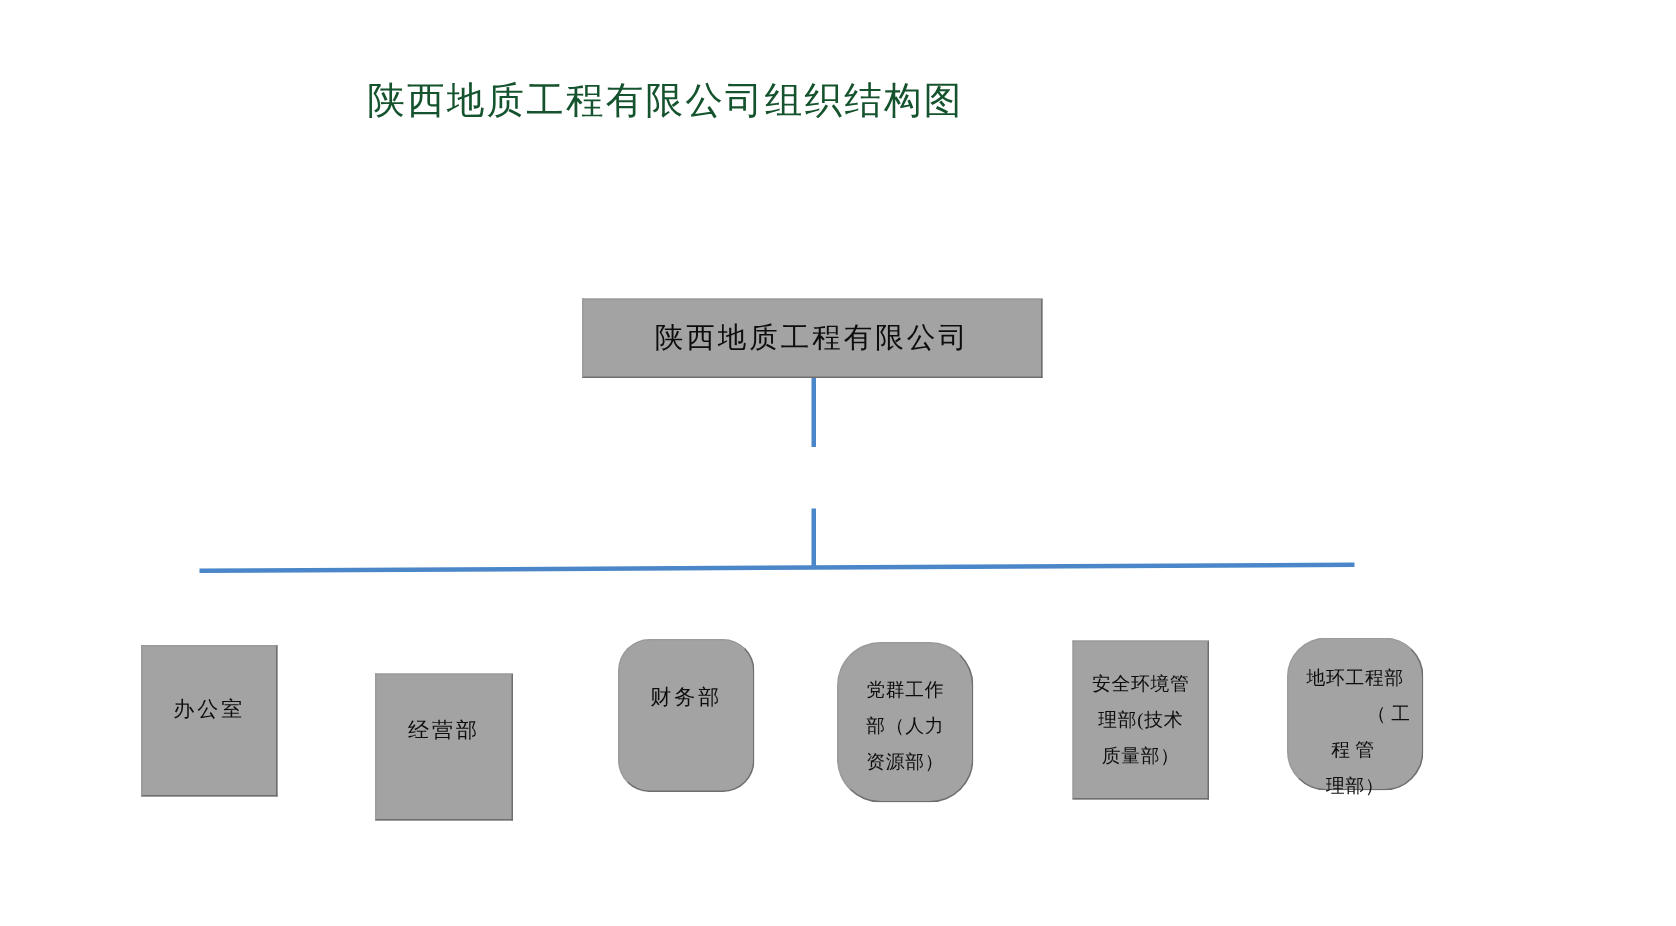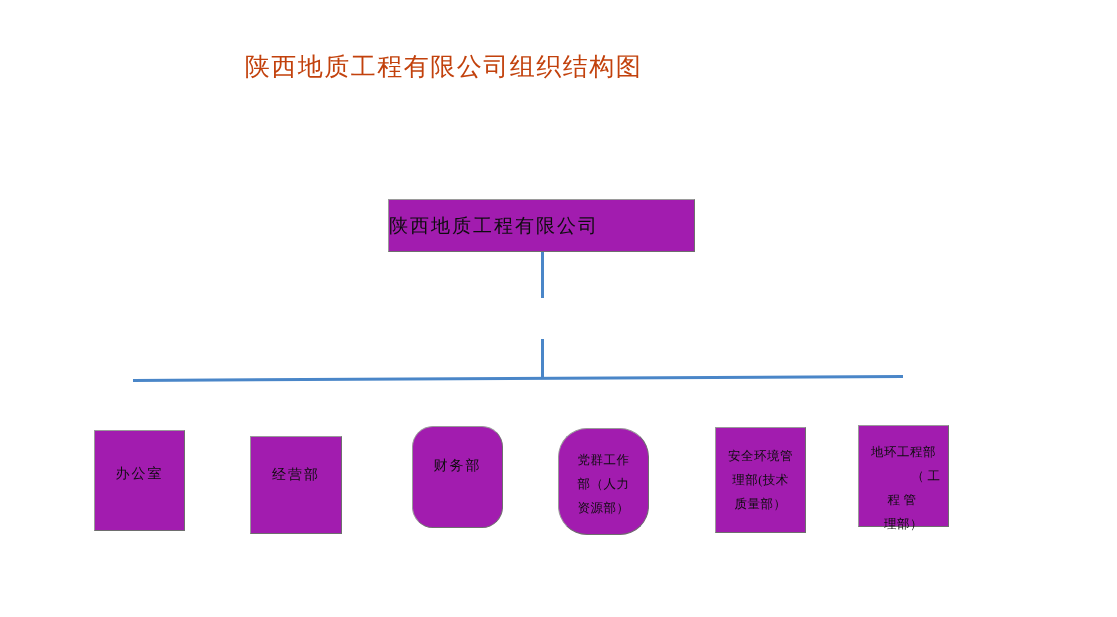--- a/index.html
+++ b/index.html
@@ -28,38 +28,38 @@
     position: absolute;
     left: 0;
     top: 52px;
     width: 887px;
     text-align: center;
     font-family: "DejaVu Serif", "Liberation Serif", serif;
     font-size: 25px;
     line-height: 30px;
     letter-spacing: 1.5px;
     font-weight: 500;
-    color: #c2410c;
+    color: #14532d;
     white-space: nowrap;
   }
 
   
   .node {
     position: absolute;
     box-sizing: border-box;
-    background: #a21caf;
+    background: #a3a3a3;
     border: 1px solid #8c8c8c;
     border-top-color: #9a9a9a;
     border-left-color: #9a9a9a;
     border-right-color: #6e6e6e;
     border-bottom-color: #6e6e6e;
     font-family: Liberation Serif, serif;
     color: #0d0d0d;
     display: flex;
-    justify-content: flex-start;
+    justify-content: center;
   }
 
   
   #node-root {
     left: 388px;
     top: 199px;
     width: 307px;
     height: 53px;
     align-items: center;
   }
@@ -107,25 +107,25 @@
     font-size: 12.5px;
     line-height: 24px;
     letter-spacing: 0.5px;
   }
   .dept.multi .node-text .wide {
     letter-spacing: 3.5px;
     margin-left: 48px;
   }
 
   #node-dept-0 { left: 94px;  top: 430px; width: 91px;  height: 101px; padding-top: 30px; }
-  #node-dept-1 { left: 250px; top: 436px; width: 92px;  height: 98px;  padding-top: 25px; }
+  #node-dept-1 { left: 250px; top: 449px; width: 92px;  height: 98px;  padding-top: 25px; }
   #node-dept-2 { left: 412px; top: 426px; width: 91px;  height: 102px; padding-top: 26px; border-radius: 21px; }
   #node-dept-3 { left: 558px; top: 428px; width: 91px;  height: 107px; padding-top: 19px; border-radius: 29px; }
   #node-dept-4 { left: 715px; top: 427px; width: 91px;  height: 106px; padding-top: 16px; }
-  #node-dept-5 { left: 858px; top: 425px; width: 91px;  height: 102px; padding-top: 14px; }
+  #node-dept-5 { left: 858px; top: 425px; width: 91px;  height: 102px; padding-top: 14px; border-radius: 26px; }
 
   .connector { position: absolute; background: #4a86c8; }
 </style>
 </head>
 <body>
 
 <div id="chart-canvas">
 
   <div id="page-title">陕西地质工程有限公司组织结构图</div>
 

